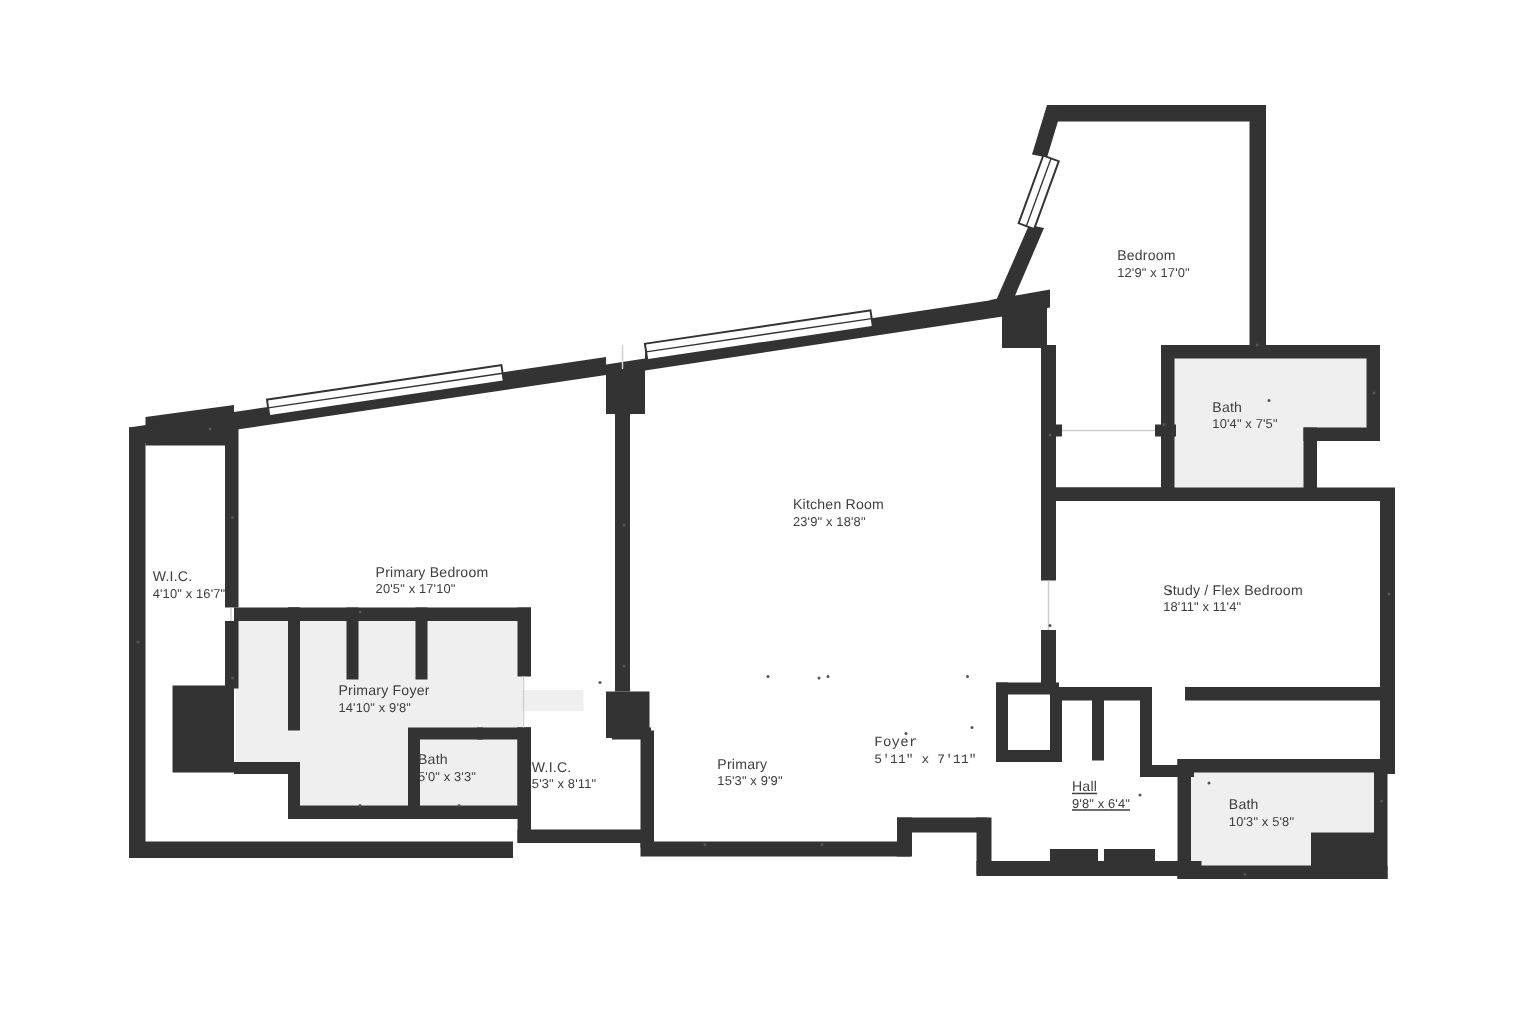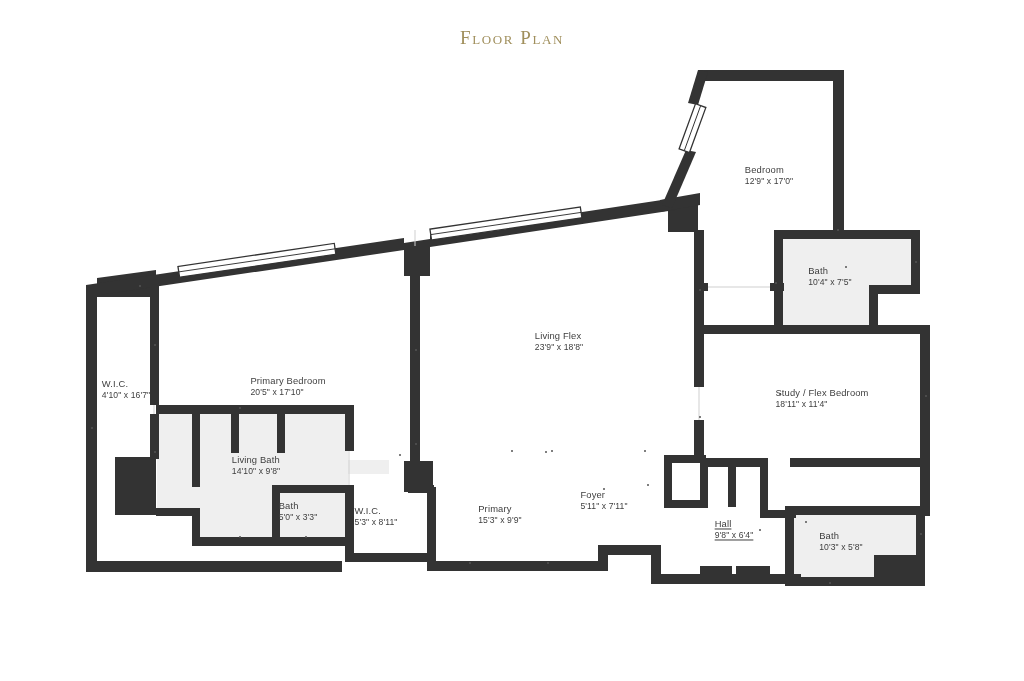--- a/index.html
+++ b/index.html
@@ -52,21 +52,20 @@
     display: block;
     font-size: 8.6px;
     letter-spacing: 0.1px;
   }
 </style>
 </head>
 <body>
 
 <div id="page">
 
-  <div id="plan-title">Floor Plan</div>
 
   <svg id="plan-svg" width="1024" height="681" viewBox="0 0 1024 681">
 
     <g fill="#efefef">
 
       <path d="M 157,414 L 348,414 L 348,460 L 389,460 L 389,474 L 348,474 L 348,537 L 192,537 L 192,515 L 157,515 Z"></path>
 
       <path d="M 781,237 L 916,237 L 916,291 L 874,291 L 874,330 L 781,330 Z"></path>
 
       <path d="M 790,513 L 921,513 L 921,555 L 874,555 L 874,584 L 790,584 Z"></path>
@@ -271,42 +270,42 @@
     <span class="rdim">18'11" x 11'4"</span>
   </div>
   <div class="room-label" style="left:841px; top:542px;">
     <span class="rname">Bath</span>
     <span class="rdim">10'3" x 5'8"</span>
   </div>
   <div class="room-label" style="left:734px; top:530px;text-decoration:underline;">
     <span class="rname">Hall</span>
     <span class="rdim">9'8" x 6'4"</span>
   </div>
-  <div class="room-label" style="left:604px; top:501px;">
+  <div class="room-label" style="left:617px; top:501px;font-family:Liberation Mono, monospace;">
     <span class="rname">Foyer</span>
     <span class="rdim">5'11" x 7'11"</span>
   </div>
   <div class="room-label" style="left:500px; top:515px;">
     <span class="rname">Primary</span>
     <span class="rdim">15'3" x 9'9"</span>
   </div>
   <div class="room-label" style="left:559px; top:342px;">
-    <span class="rname">Living Flex</span>
+    <span class="rname">Kitchen Room</span>
     <span class="rdim">23'9" x 18'8"</span>
   </div>
   <div class="room-label" style="left:288px; top:347px;margin-top:40px;">
     <span class="rname">Primary Bedroom</span>
     <span class="rdim">20'5" x 17'10"</span>
   </div>
   <div class="room-label" style="left:126px; top:390px;">
     <span class="rname">W.I.C.</span>
     <span class="rdim">4'10" x 16'7"</span>
   </div>
   <div class="room-label" style="left:256px; top:466px;">
-    <span class="rname">Living Bath</span>
+    <span class="rname">Primary Foyer</span>
     <span class="rdim">14'10" x 9'8"</span>
   </div>
   <div class="room-label" style="left:298px; top:512px;">
     <span class="rname">Bath</span>
     <span class="rdim">5'0" x 3'3"</span>
   </div>
   <div class="room-label" style="left:376px; top:517px;">
     <span class="rname">W.I.C.</span>
     <span class="rdim">5'3" x 8'11"</span>
   </div>

